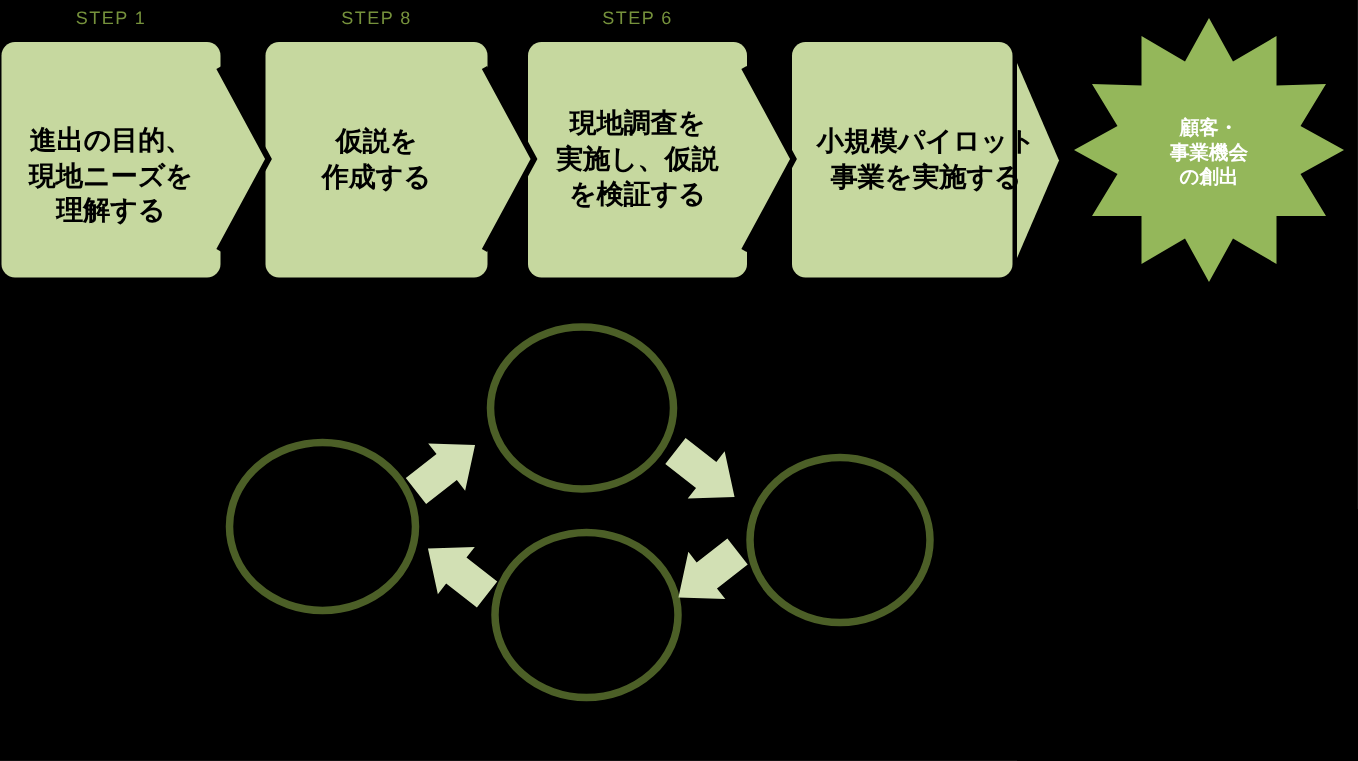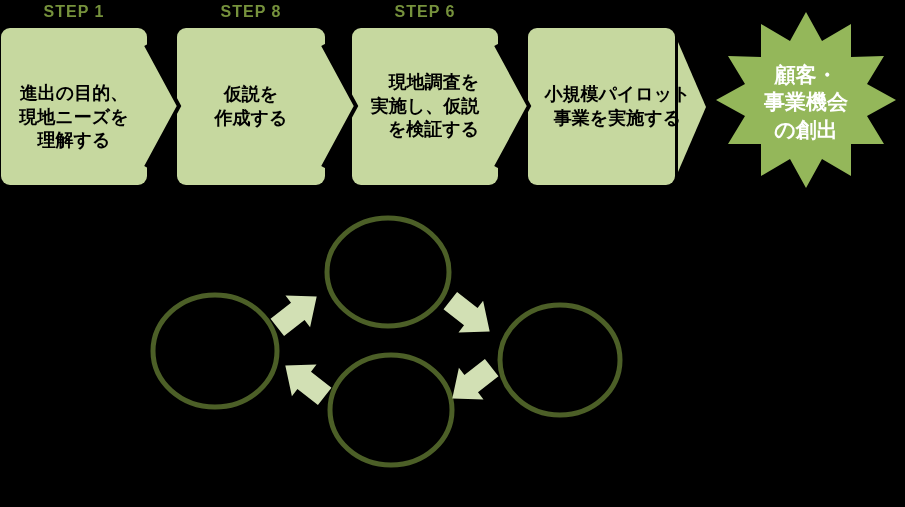--- a/index.html
+++ b/index.html
@@ -22,29 +22,29 @@
   }
   .stage svg{position:absolute;left:0;top:0;}
   .box{fill:var(--box-fill);}
   .tip{fill:var(--box-fill);stroke:#000;stroke-width:4;stroke-linejoin:miter;}
   .tip-final{fill:var(--box-fill);}
   .burst{fill:var(--burst-fill);}
   .cycle-circle{fill:none;stroke:var(--circle-stroke);stroke-width:5;}
   .cycle-arrow{fill:var(--cycle-arrow-fill);}
   .overlay{position:absolute;display:flex;align-items:center;justify-content:center;text-align:center;}
   .step-label{
-    font-size:16px;font-weight:bold;letter-spacing:1px;
+    font-size:12px;font-weight:normal;letter-spacing:1px;
     color:var(--step-label-text);
   }
   .box-text{
     font-size:18px;font-weight:bold;line-height:1.32;
     color:var(--box-text);white-space:pre-line;
   }
   .burst-text{
-    font-size:21px;font-weight:bold;line-height:1.3;
+    font-size:13px;font-weight:bold;line-height:1.3;
     color:var(--burst-text);white-space:pre-line;
   }
 </style>
 </head>
 <body>
 
 <div class="stage">
 
   <svg width="905" height="507" viewBox="0 0 905 507">
 
@@ -74,21 +74,21 @@
 
   <div class="overlay step-label" style="left:1px;top:2px;width:146px;height:20px;">STEP 1</div>
   <div class="overlay step-label" style="left:177px;top:2px;width:148px;height:20px;">STEP 8</div>
   <div class="overlay step-label" style="left:352px;top:2px;width:146px;height:20px;">STEP 6</div>
 
   <div class="overlay box-text" style="left:1px;top:28px;width:146px;height:179px;">進出の目的、
 現地ニーズを
 理解する</div>
   <div class="overlay box-text" style="left:177px;top:28px;width:148px;height:157px;">仮説を
 作成する</div>
-  <div class="overlay box-text" style="left:352px;top:28px;width:146px;height:157px;text-align:right;">現地調査を
+  <div class="overlay box-text" style="left:352px;top:28px;width:146px;height:157px;">現地調査を
 実施し、仮説
 を検証する</div>
   <div class="overlay box-text" style="left:540px;top:28px;width:155px;height:157px;">小規模パイロット
 事業を実施する</div>
 
   <div class="overlay burst-text" style="left:741px;top:54px;width:130px;height:96px;">顧客・
 事業機会
 の創出</div>
 
 </div>

